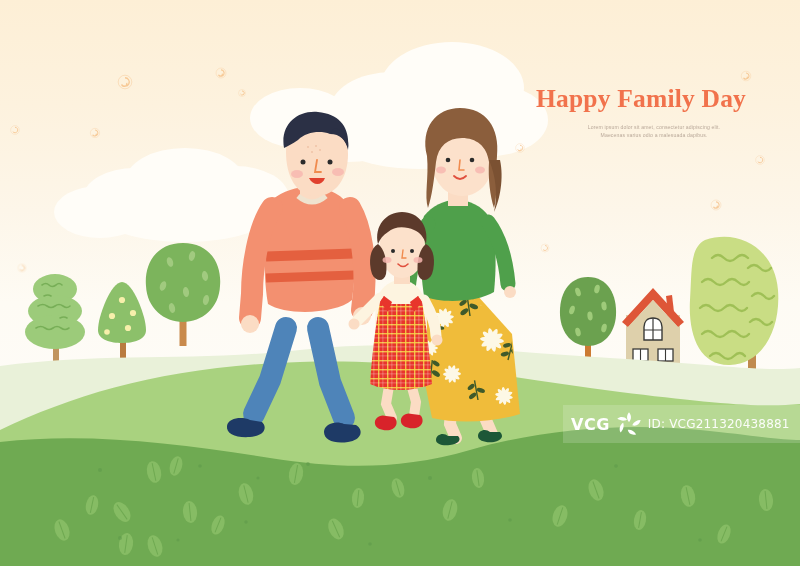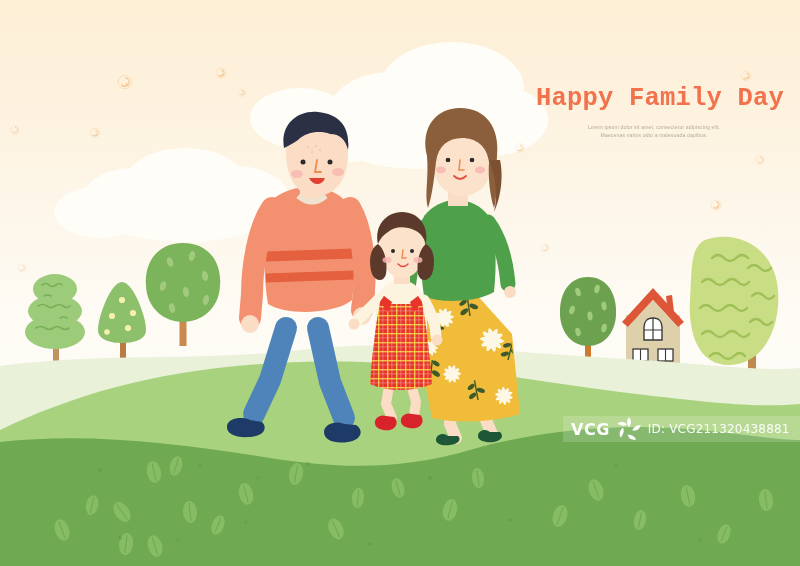--- a/index.html
+++ b/index.html
@@ -8,33 +8,33 @@
   #stage{
     position:relative;width:800px;height:566px;overflow:hidden;
     background:linear-gradient(180deg,#fdf0d9 0%,#fdf1dd 18%,#fdf4e4 34%,#fdf7ec 48%,#fefaf3 60%,#fdfbf5 70%);
   }
   .layer{position:absolute;left:0;top:0;width:800px;height:566px;}
 
   
   #title-block{position:absolute;left:536px;top:86px;width:250px;}
   #main-title{
     font-size:25.5px;font-weight:700;color:#f1724c;letter-spacing:.2px;
-    font-family:Liberation Mono, monospace;line-height:1;
+    font-family:Liberation Serif, serif;line-height:1;
     white-space:nowrap;
   }
   #subtitle{
     margin-top:11px;font-size:5.1px;line-height:1.75;color:#b9a899;
     text-align:center;width:190px;margin-left:23px;letter-spacing:.15px;
   }
 
   
   #watermark{
-    position:absolute;left:563px;top:405px;width:237px;height:26px;
+    position:absolute;left:563px;top:405px;width:237px;height:38px;
     background:rgba(255,255,255,0.17);display:flex;align-items:center;gap:6px;
-    padding-left:8px;box-sizing:border-box;margin-top:11px;
+    padding-left:8px;box-sizing:border-box;
   }
   #wm-logo{font-size:16px;font-weight:700;color:#fff;letter-spacing:.5px;
     font-family:"DejaVu Sans","Liberation Sans",sans-serif;}
   #wm-id{font-size:12px;color:#fff;letter-spacing:.2px;
     font-family:"DejaVu Sans","Liberation Sans",sans-serif;opacity:.95;}
   #wm-flower{width:26px;height:26px;flex:0 0 26px;}
 </style>
 </head>
 <body>
 

